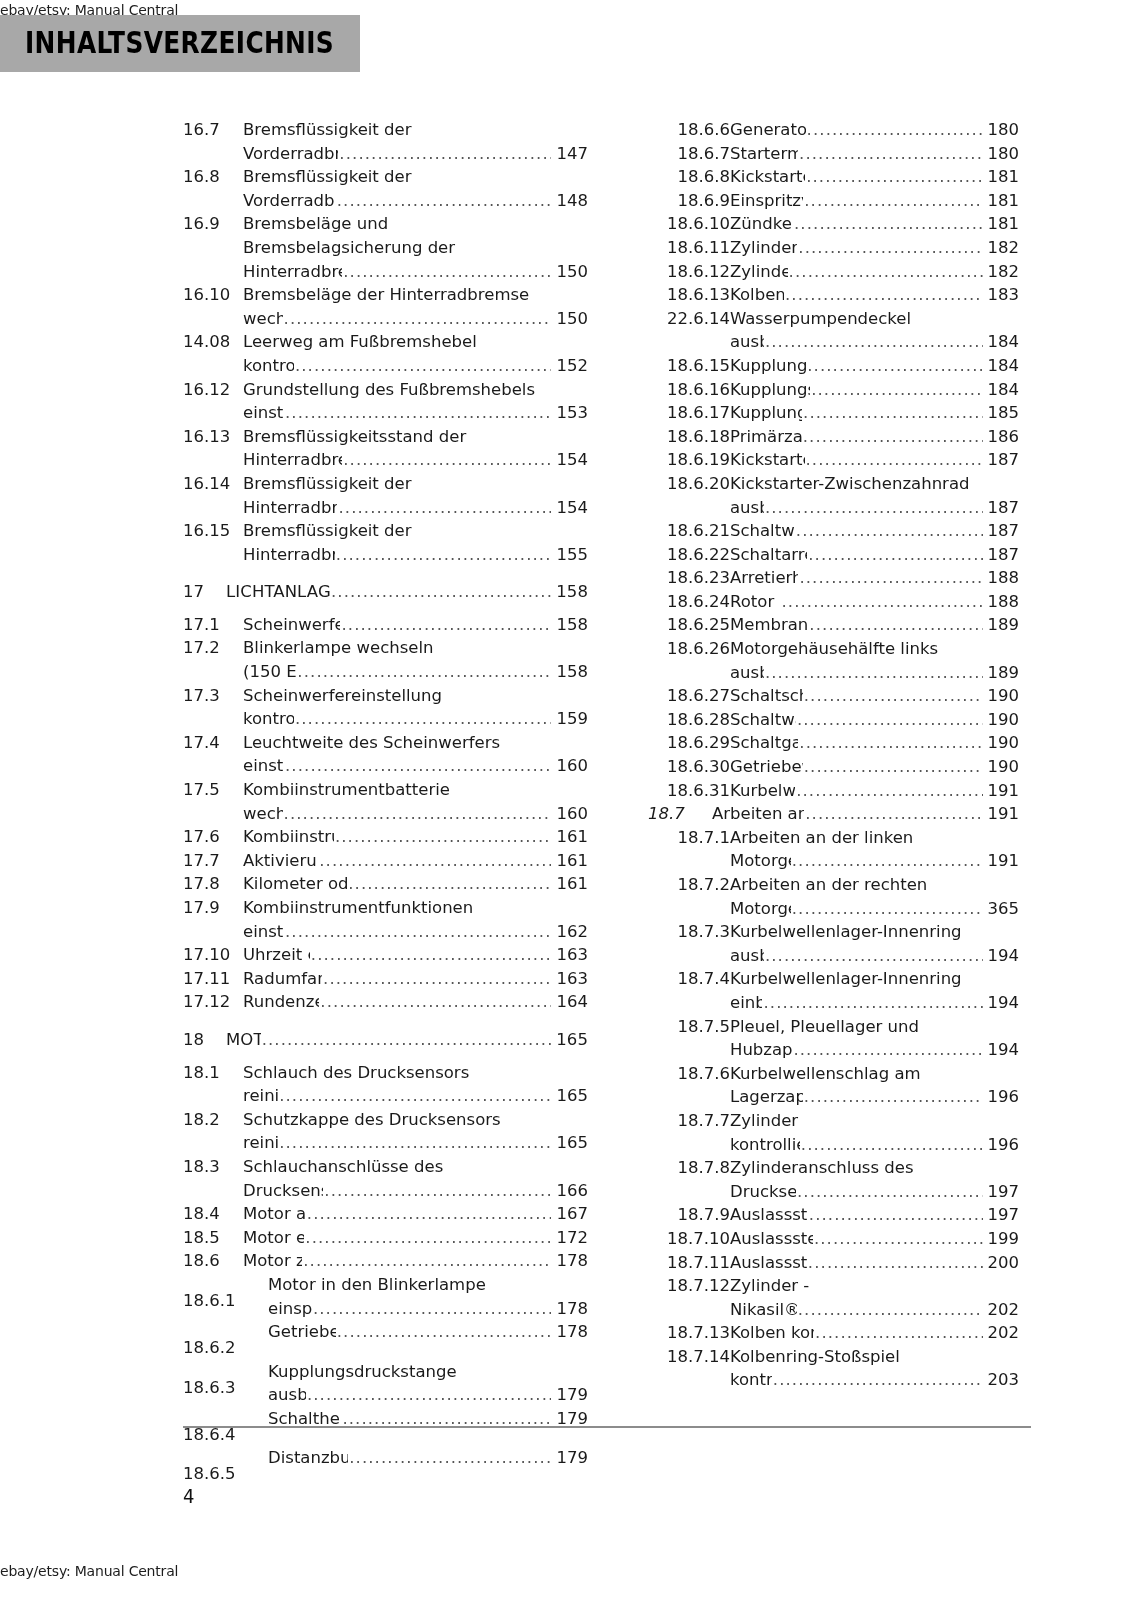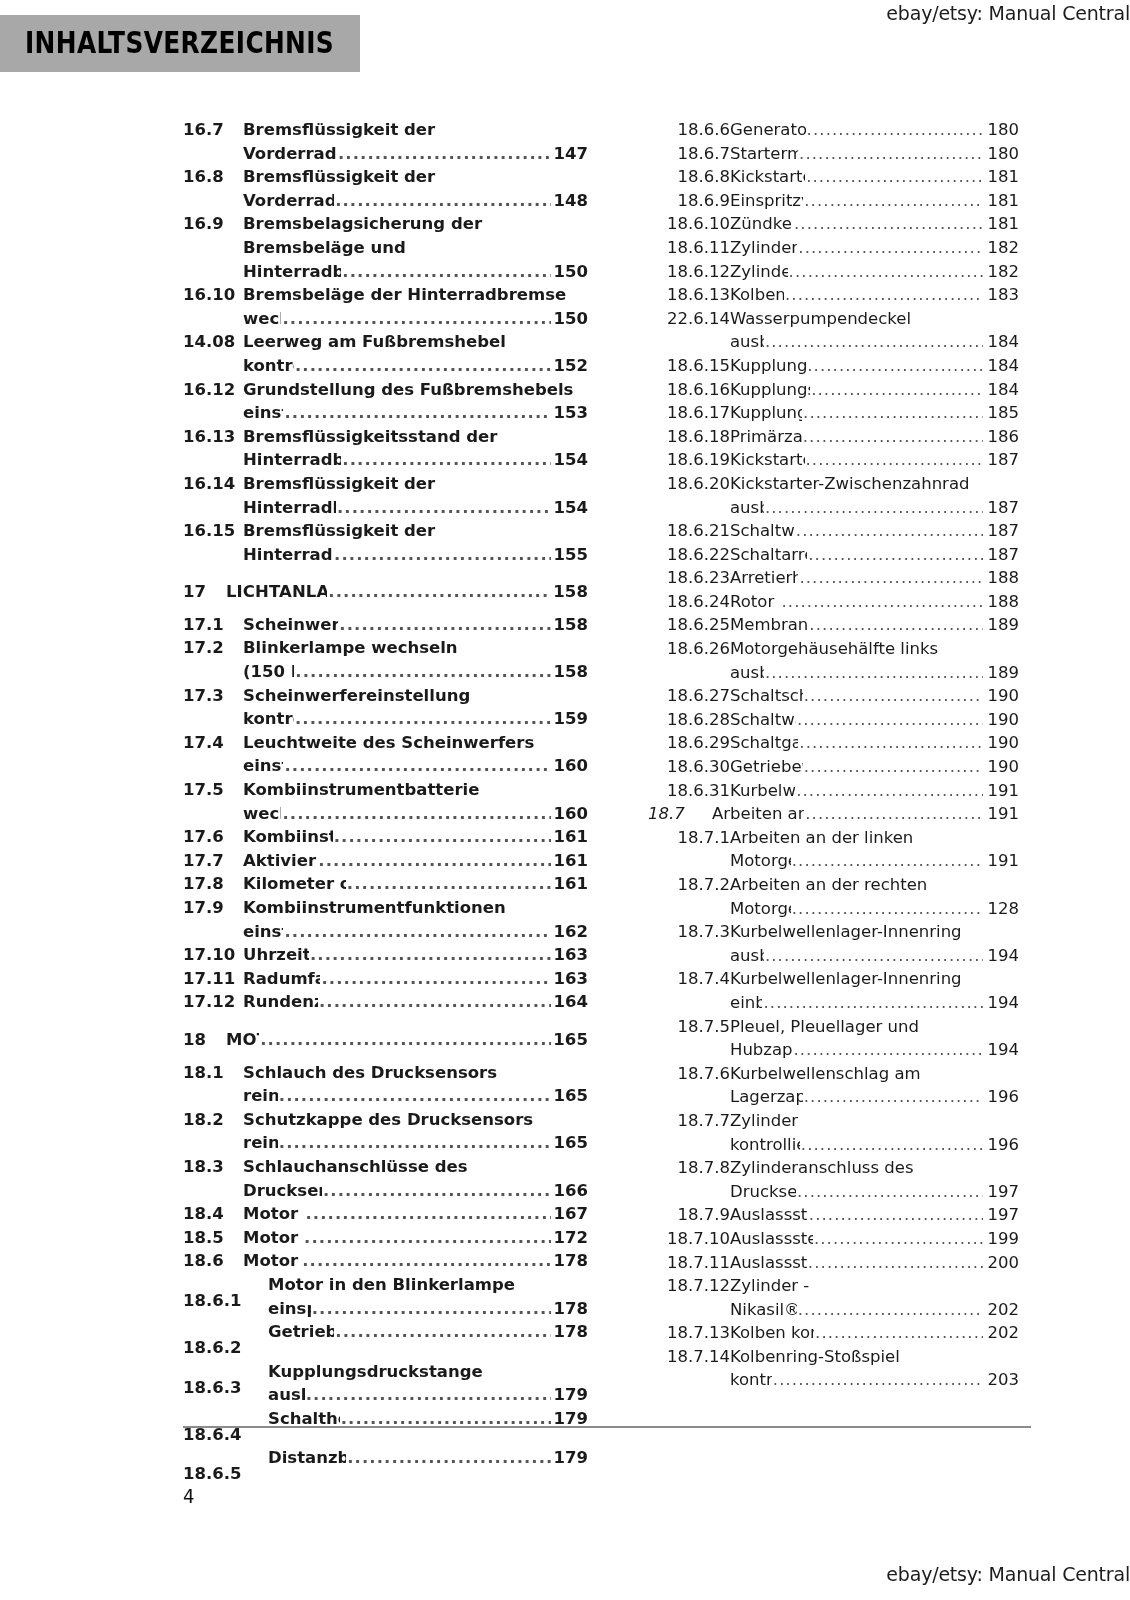--- a/index.html
+++ b/index.html
@@ -14,23 +14,23 @@
     font-family: "DejaVu Sans", sans-serif;
     color: #1a1a1a;
     overflow: hidden;
   }
 
   
   .watermark {
     position: absolute;
     left: 0;
     width: 1130px;
-    text-align: right;
+    text-align: left;
     font-family: "DejaVu Sans", sans-serif;
-    font-size: 19px;
+    font-size: 14px;
     color: #1d1d1d;
     letter-spacing: -0.2px;
     white-space: nowrap;
   }
   .watermark-top { top: 2px; }
   .watermark-bottom { top: 1563px; }
 
   
   .header-band {
     position: absolute;
@@ -58,21 +58,21 @@
   .toc-columns {
     position: absolute;
     left: 0;
     top: 118px;
     width: 1130px;
   }
   .toc-col {
     position: absolute;
     top: 0;
   }
-  .col-left  { left: 183px; width: 405px; font-weight: bold; }
+  .col-left  { left: 183px; width: 405px; }
   .col-right { left: 648px; width: 371px; }
 
   
   .entry {
     display: flex;
     align-items: flex-start;
     font-size: 16.5px;
     line-height: 23.6px;
     color: #1a1a1a;
   }
@@ -180,22 +180,22 @@
           <div class="lastline">
             <span class="tail">Vorderradbremse wechseln</span>
             <span class="dots">..................................................................................</span>
             <span class="page">148</span>
           </div>
         </span>
       </div>
       <div class="entry lvl2">
         <span class="num">16.9</span>
         <span class="body">
+          <div class="title-line">Bremsbeläge und</div>
           <div class="title-line">Bremsbelagsicherung der</div>
-          <div class="title-line">Bremsbeläge und</div>
           <div class="lastline">
             <span class="tail">Hinterradbremse kontrollieren</span>
             <span class="dots">..................................................................................</span>
             <span class="page">150</span>
           </div>
         </span>
       </div>
       <div class="entry lvl2">
         <span class="num">16.10</span>
         <span class="body">
@@ -812,21 +812,21 @@
           </div>
         </span>
       </div>
       <div class="entry lvl3">
         <span class="num">18.7.2</span>
         <span class="body">
           <div class="title-line">Arbeiten an der rechten</div>
           <div class="lastline">
             <span class="tail">Motorgehäusehälfte</span>
             <span class="dots">..................................................................................</span>
-            <span class="page">128</span>
+            <span class="page">365</span>
           </div>
         </span>
       </div>
       <div class="entry lvl3">
         <span class="num">18.7.3</span>
         <span class="body">
           <div class="title-line">Kurbelwellenlager-Innenring</div>
           <div class="lastline">
             <span class="tail">ausbauen</span>
             <span class="dots">..................................................................................</span>

